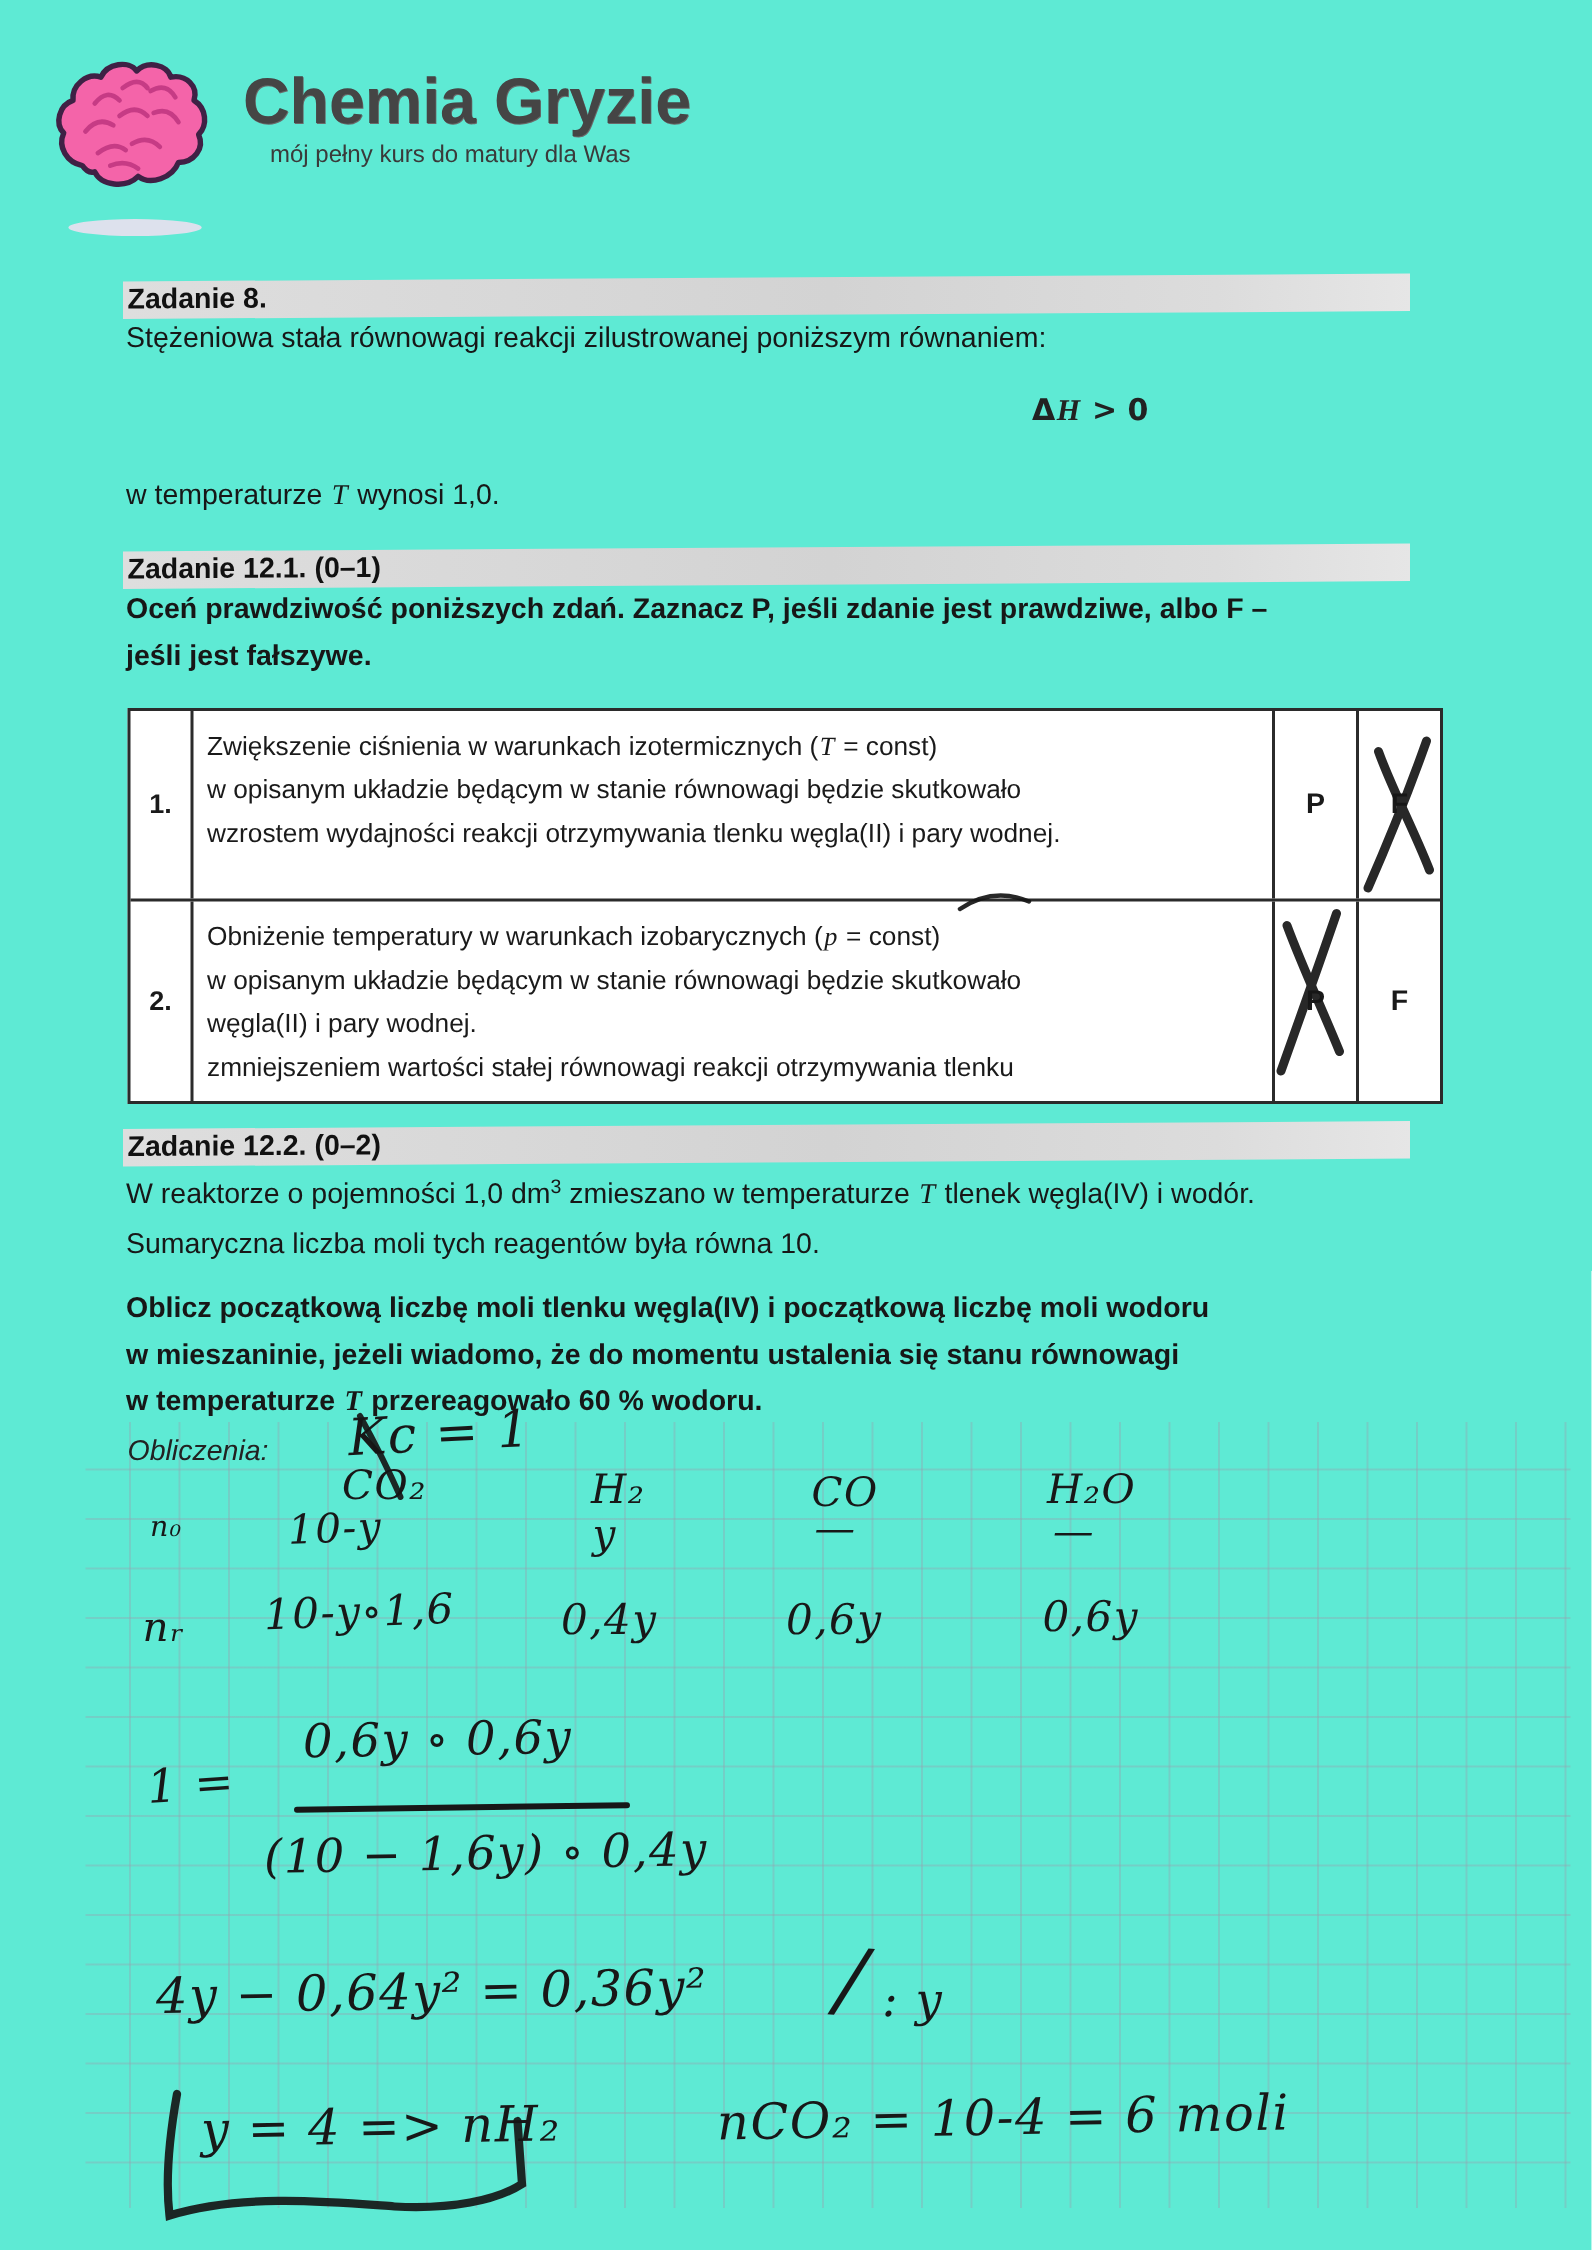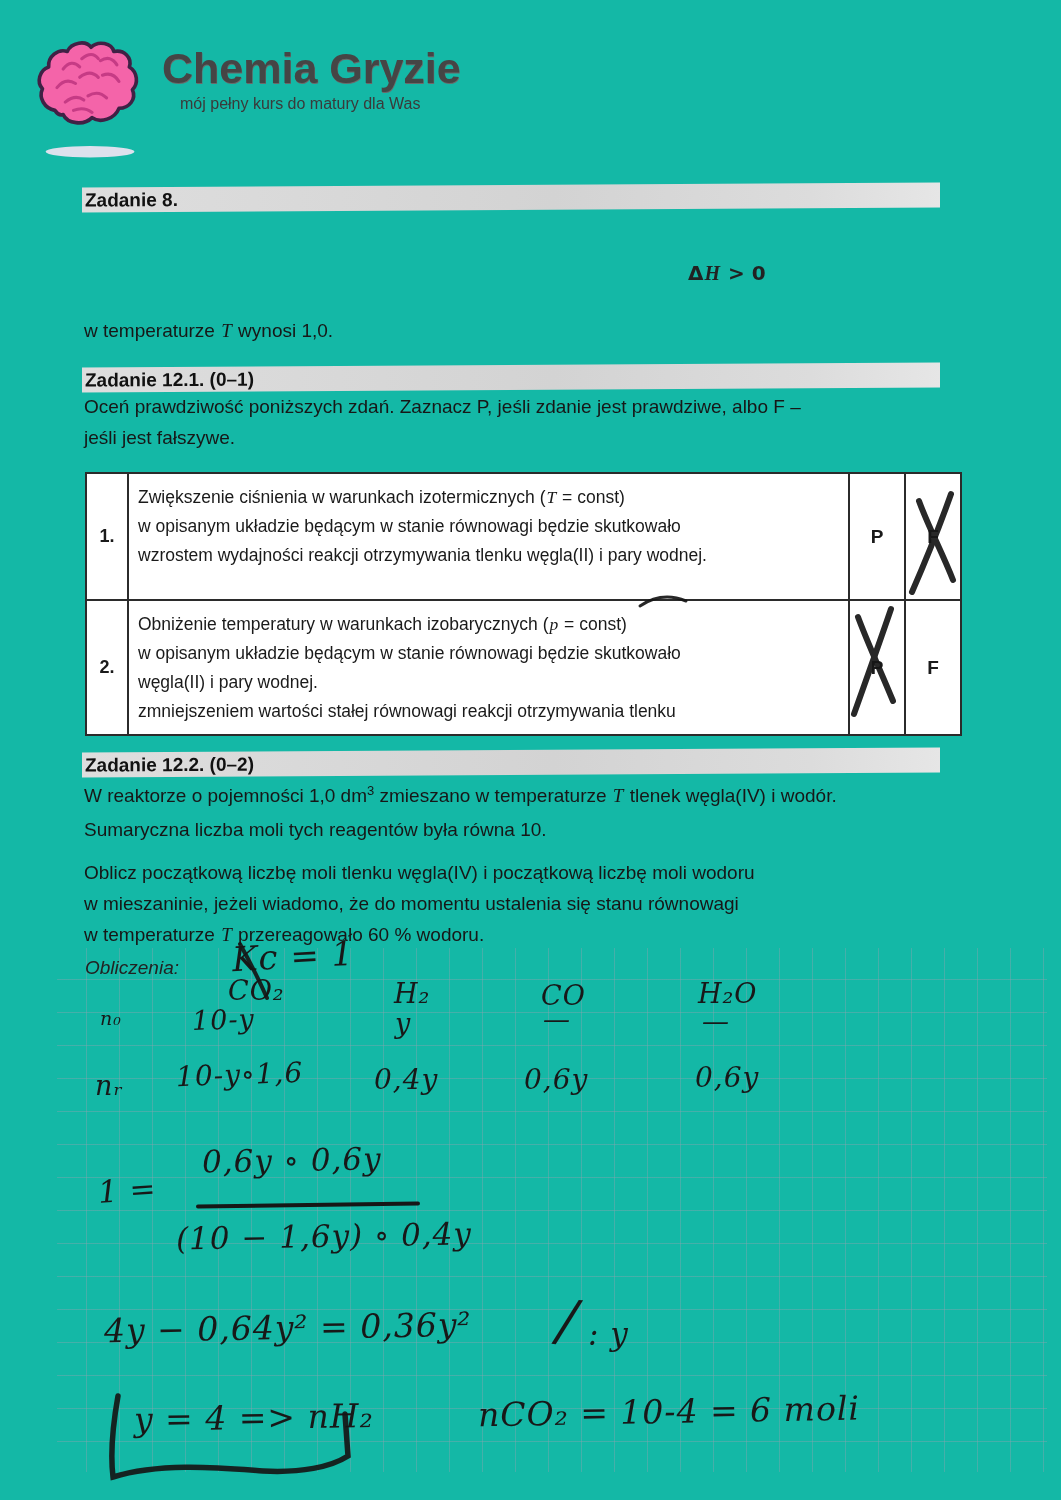--- a/index.html
+++ b/index.html
@@ -1,19 +1,19 @@
 <!DOCTYPE html>
 <html><head>
 <meta charset="utf-8">
 <style>
   * { margin:0; padding:0; box-sizing:border-box; }
   html,body { background:#ffffff; }
   .page {
     position:relative; width:1061px; height:1500px;
-    background:#14b8a6; overflow:hidden;
+    background:#5eead4; overflow:hidden;
     font-family:"Liberation Sans", sans-serif; color:#1a1a1a;
   }
 
   
   .brand-logo { position:absolute; left:28px; top:38px; width:122px; height:122px; }
   .brand-title {
     position:absolute; left:162px; top:44px;
     font-size:43px; font-weight:800; letter-spacing:0px; color:#454545;
     text-shadow:0.5px 0.5px 0 #6a6a6a;
   }
@@ -21,21 +21,21 @@
 
   
   .hbar {
     position:absolute; left:82px; width:858px; height:25px;
     background:linear-gradient(90deg,#dedede 0%,#d3d3d3 55%,#dcdcdc 85%,#e6e6e6 100%);
     transform:skewY(-0.35deg);
   }
   .hbar .htxt { font-size:19px; font-weight:bold; line-height:25px; padding-left:3px; color:#111; display:inline-block; }
 
   .body-text { position:absolute; font-size:19px; color:#171717; white-space:nowrap; }
-  .bold { font-weight:normal; }
+  .bold { font-weight:bold; }
   .servar { font-family:"Liberation Serif", serif; font-style:italic; padding:0 1px; }
 
   .equation {
     position:absolute; left:270px; top:261px;
     font-size:20px; font-weight:bold; white-space:nowrap;
     font-family:"DejaVu Sans", sans-serif; color:#222;
   }
   .equation sub { font-size:13px; }
   .dh { position:absolute; left:688px; top:261px; font-size:20px; font-weight:bold; font-family:"DejaVu Sans", sans-serif; color:#222; }
 
@@ -92,20 +92,21 @@
       <path d="M54,56 Q64,50 72,58"></path>
       <path d="M40,70 Q50,66 58,72"></path>
     </g>
   </svg>
   <div class="brand-title">Chemia Gryzie</div>
   <div class="brand-subtitle">mój pełny kurs do matury dla Was</div>
 
   <div class="hbar" style="top:185px">
     <span class="htxt">Zadanie 8.</span>
   </div>
+  <div class="body-text" style="left:84px; top:215px">Stężeniowa stała równowagi reakcji zilustrowanej poniższym równaniem:</div>
 
   <div class="dh"><span>Δ</span><span class="servar">H</span><span> &gt; 0</span></div>
 
   <div class="body-text" style="left:84px; top:320px"><span>w temperaturze </span><span class="servar">T</span><span> wynosi 1,0.</span></div>
 
   <div class="hbar" style="top:365px">
     <span class="htxt">Zadanie 12.1. (0–1)</span>
   </div>
   <div class="body-text bold" style="left:84px; top:396px">Oceń prawdziwość poniższych zdań. Zaznacz P, jeśli zdanie jest prawdziwe, albo F –</div>
   <div class="body-text bold" style="left:84px; top:427px">jeśli jest fałszywe.</div>

